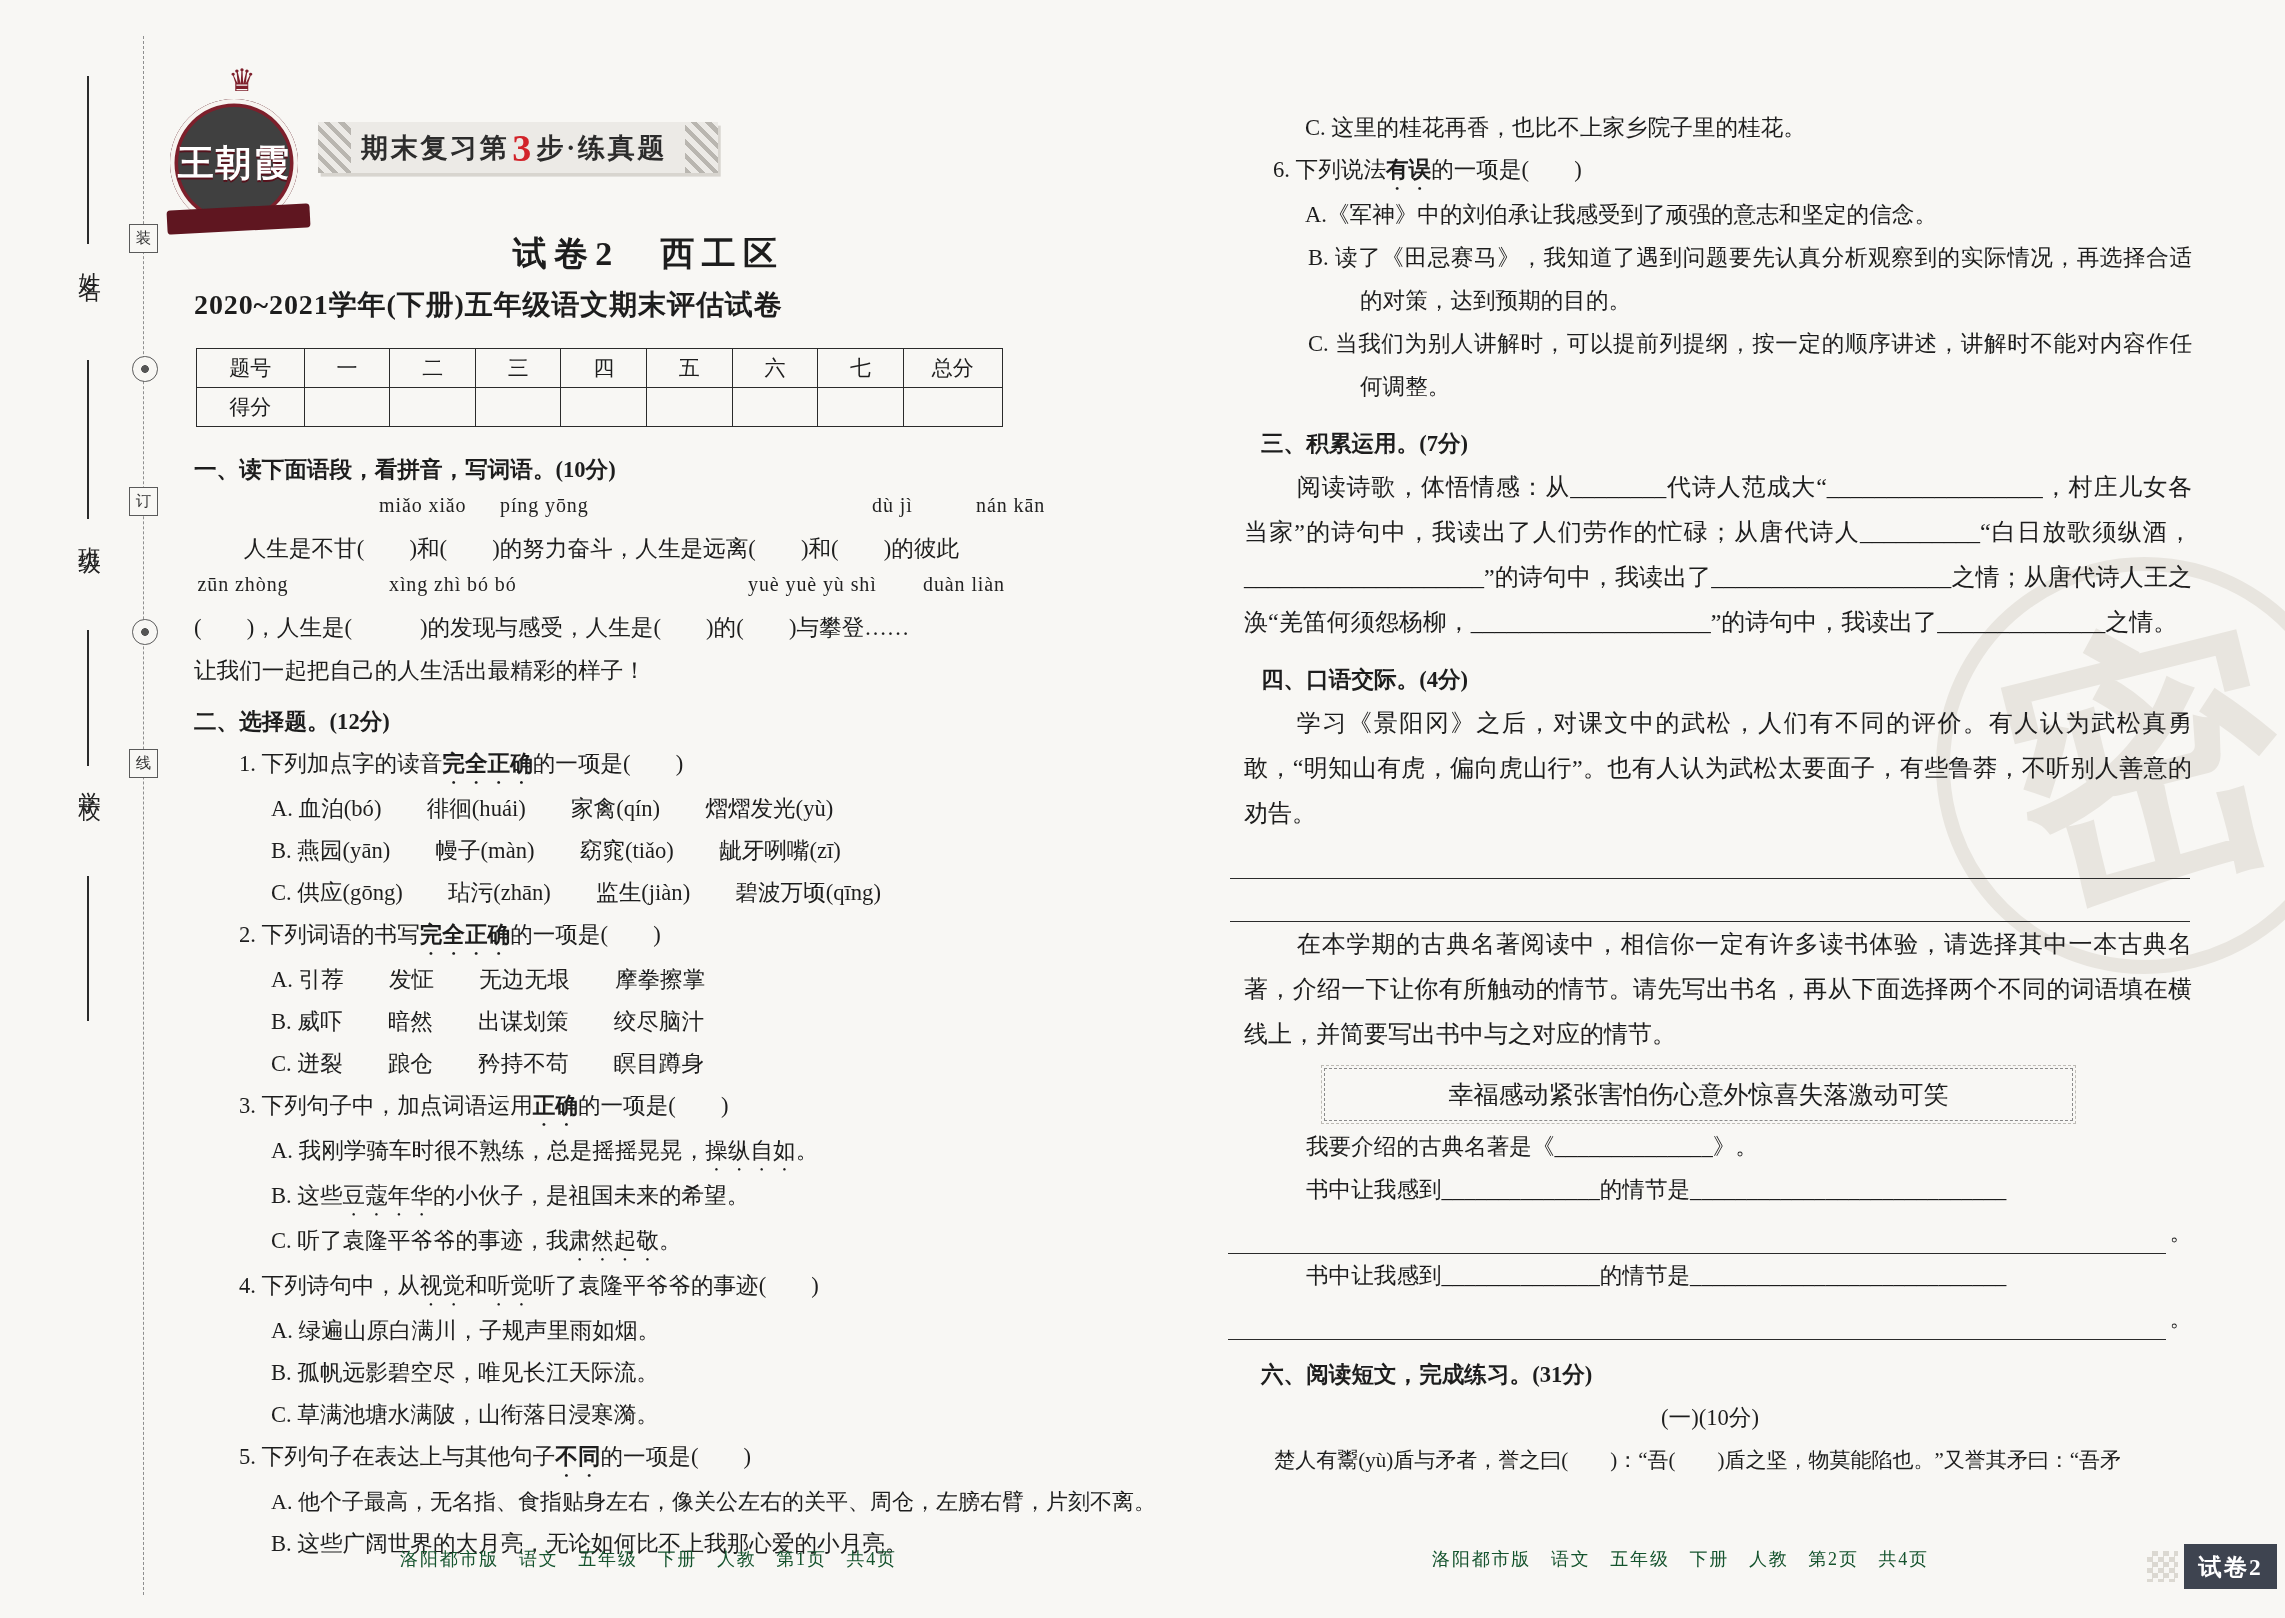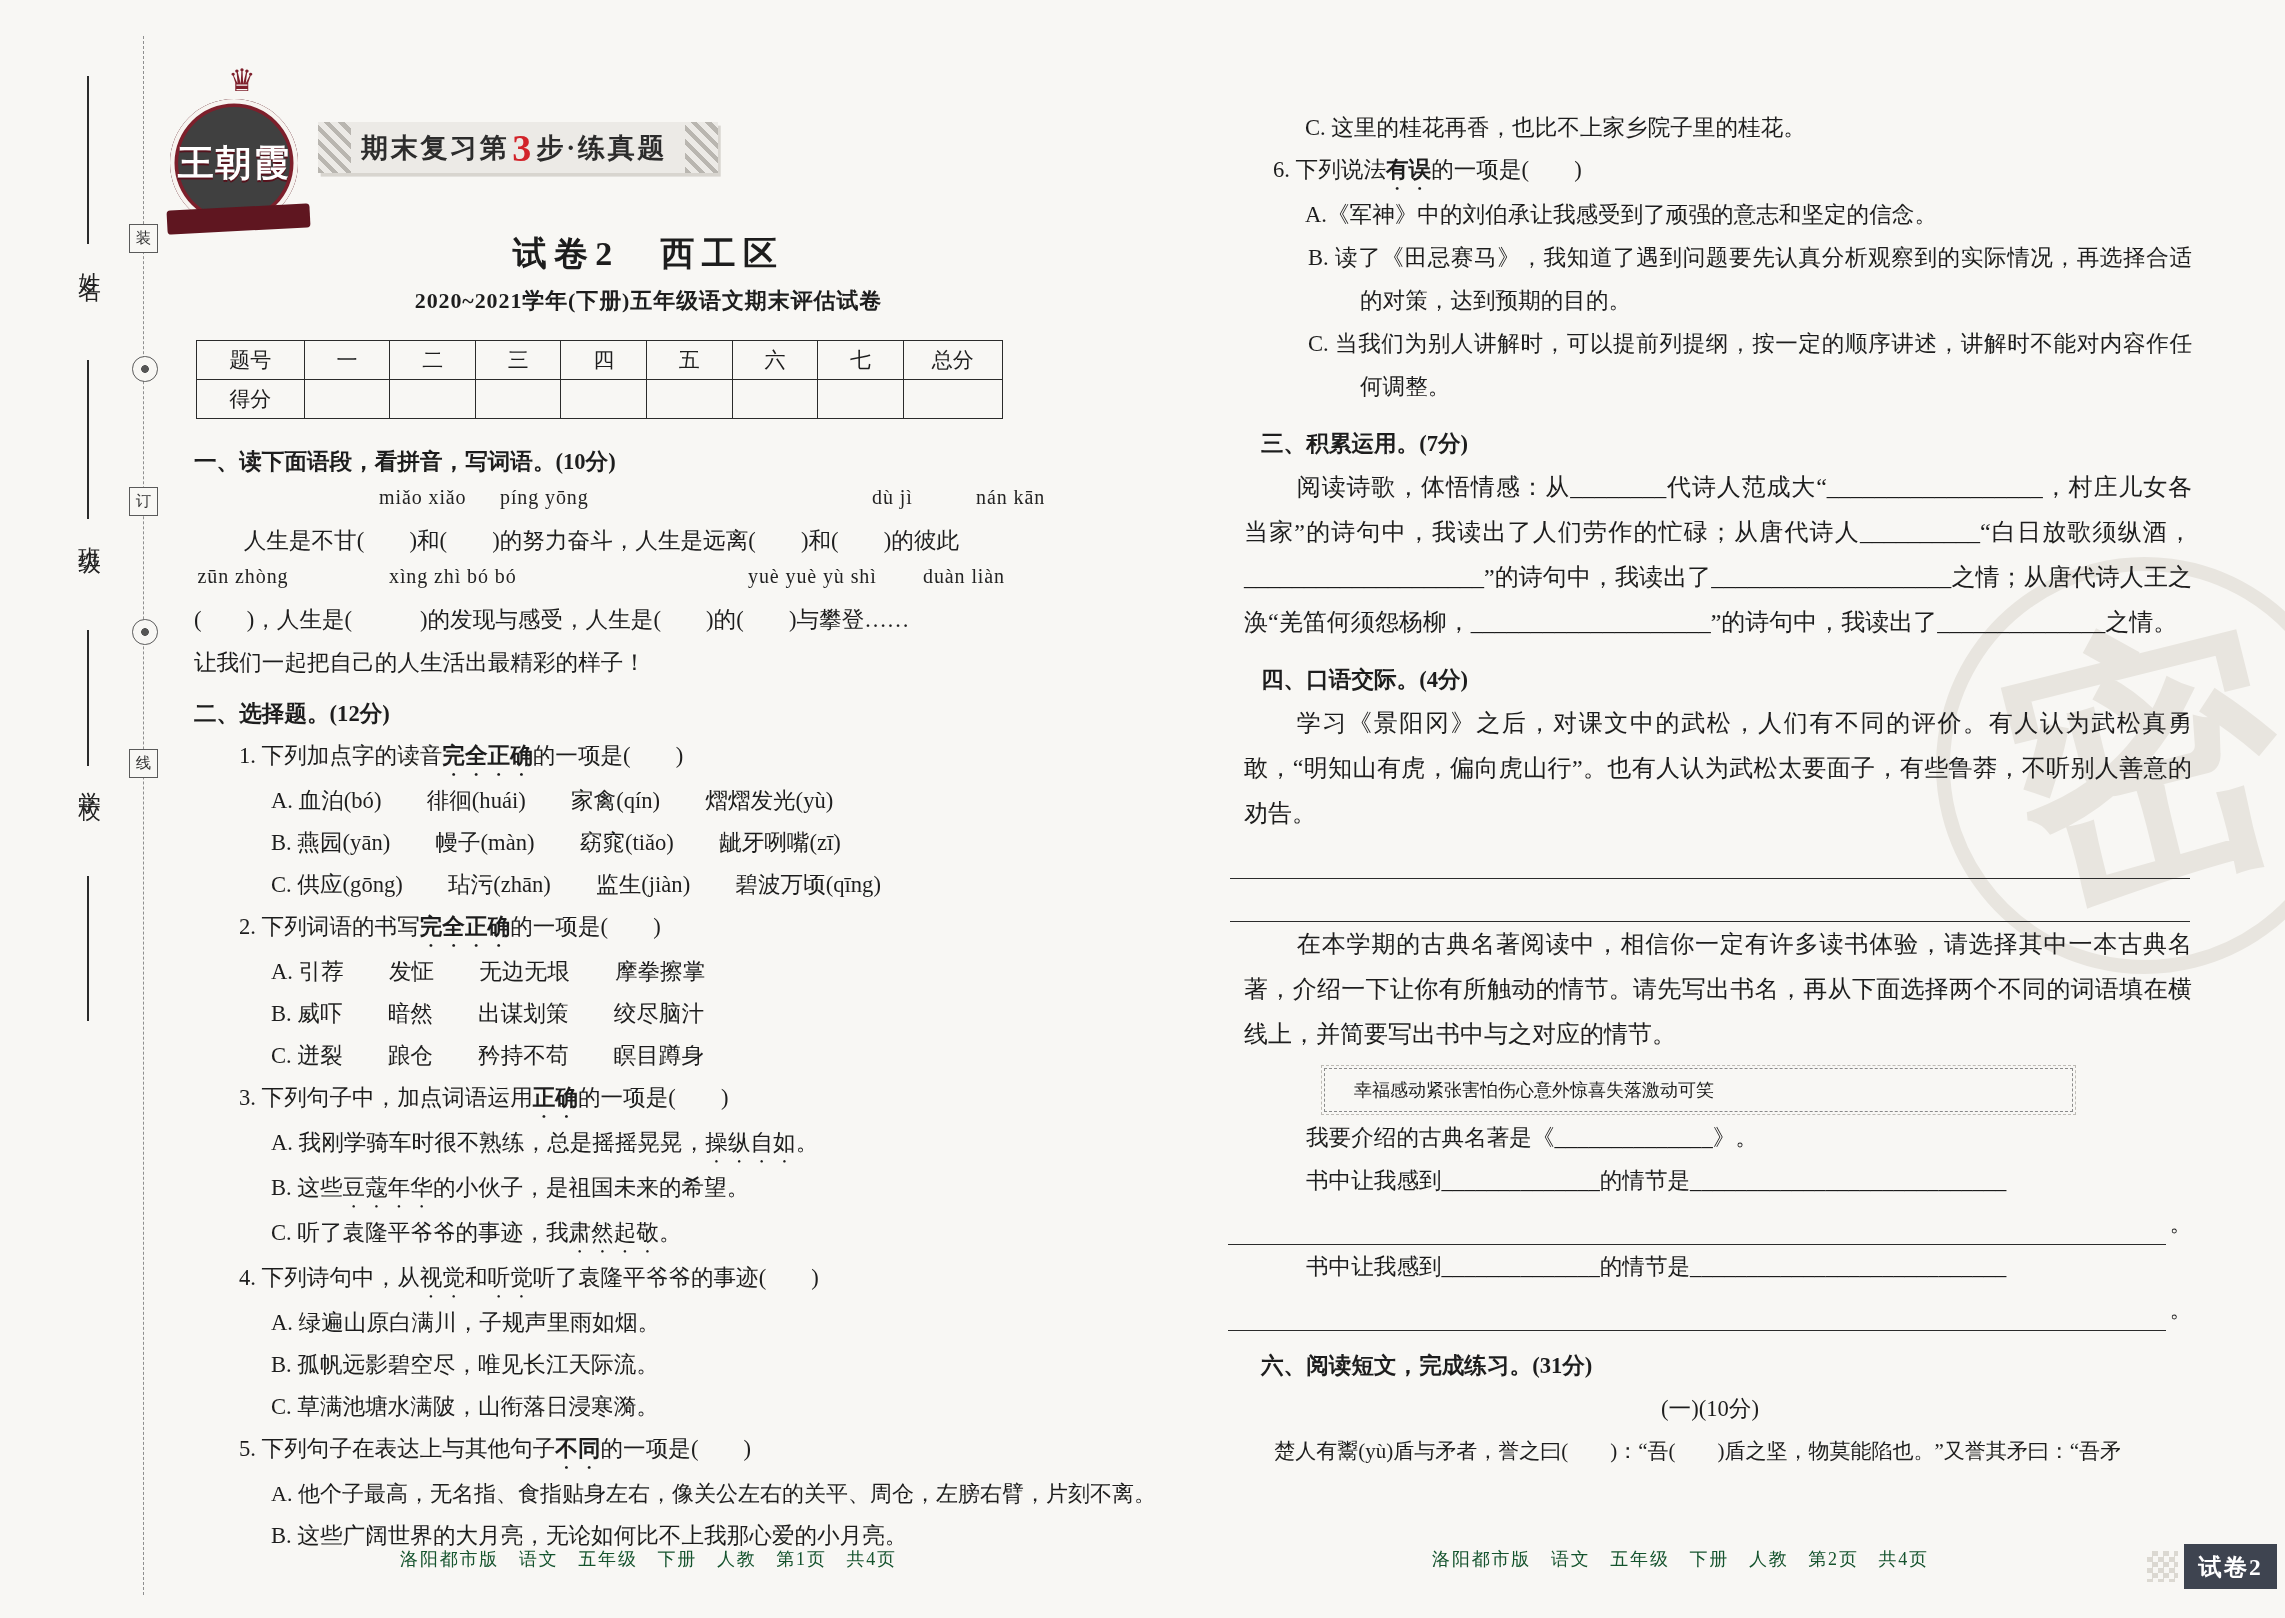--- a/index.html
+++ b/index.html
@@ -34,41 +34,41 @@
   .banner .step{color:#d2232a;font-size:38px;margin:0 2.7px;line-height:1;}
   
   .watermark{position:absolute;right:-67px;top:557px;width:389px;height:389px;border:14.5px solid #e8e5df;border-radius:50%;
     transform:rotate(-14deg);display:flex;align-items:center;justify-content:center;z-index:0;}
   .watermark span{font-size:271px;color:#e8e5df;font-weight:700;line-height:1;}
   
   .page{position:absolute;z-index:2;}
   .page-left{left:194px;top:86px;width:909px;}
   .page-right{left:1228px;top:107px;width:964px;}
   .title{margin:145px 0 0;font-size:34px;font-weight:700;text-align:center;letter-spacing:7.2px;}
-  .subtitle{margin:9px 0 16px;font-size:22px;font-weight:700;text-align:center;letter-spacing:0.9px;}
+  .subtitle{margin:9px 0 16px;font-size:28px;font-weight:700;text-align:left;letter-spacing:0.9px;}
   .score-table{margin:23.5px 0 0 1.8px;border-collapse:collapse;width:807px;table-layout:fixed;}
   .score-table td{border:1.8px solid #2b2b2b;height:38px;text-align:center;font-size:21px;padding:0;}
   .score-table td.c-first{width:107px;}
   .score-table td.c-last{width:98px;}
   .sec-heading{font-weight:700;font-size:22.6px;line-height:42px;margin-top:22px;}
   .page-left .sec-heading.tight{margin-top:9px;}
   .page-right .sec-heading{margin-left:33px;margin-top:14.5px;}
   .pline{position:relative;height:36px;font-size:20px;color:#222;}
   .pline span{position:absolute;top:3.6px;white-space:nowrap;letter-spacing:0.9px;}
   .body-line{font-size:22.6px;line-height:43px;}
   .indent{text-indent:2.2em;}
   .q-stem{font-size:22.6px;line-height:42px;padding-left:45px;}
   .q-opt{font-size:22.6px;line-height:42px;padding-left:77px;}
   .q-opt.nowrap{white-space:nowrap;font-size:22px;}
   .q-opt.hang{padding-left:132px;text-indent:-52px;line-height:43px;text-align:justify;}
   .para{font-size:24px;line-height:45px;text-indent:2.2em;text-align:justify;margin-left:16px;}
   .plain-line{font-size:22.6px;line-height:43px;}
   .ans-line{height:42px;border-bottom:1.8px solid #2b2b2b;margin:0 1.8px;}
   .wordbox{margin:11px 0 3.6px 96px;width:689px;border:1.8px dashed #8a8a8a;outline:1.8px dashed #bdbab4;outline-offset:2.7px;
-    display:flex;justify-content:flex-start;padding:9px 29px;font-size:18px;background:#f8f7f4;}
+    display:flex;justify-content:center;padding:9px 29px;font-size:25px;background:#f8f7f4;}
   .s5-line{font-size:22.6px;line-height:43px;margin-left:78px;}
   .cont-line{display:flex;align-items:flex-end;font-size:22.6px;line-height:43px;}
   .cont-line .rule{flex:1;border-bottom:1.8px solid #2b2b2b;height:34px;margin-right:3.6px;}
   .center{text-align:center;text-indent:0;}
   .s6-text{font-size:21px;line-height:43px;text-indent:2.2em;white-space:nowrap;}
   
   .dt,.bd{-webkit-text-emphasis-style:dot;-webkit-text-emphasis-position:under;
     text-emphasis-style:dot;text-emphasis-position:under right;}
   .bd{font-weight:700;}
   

